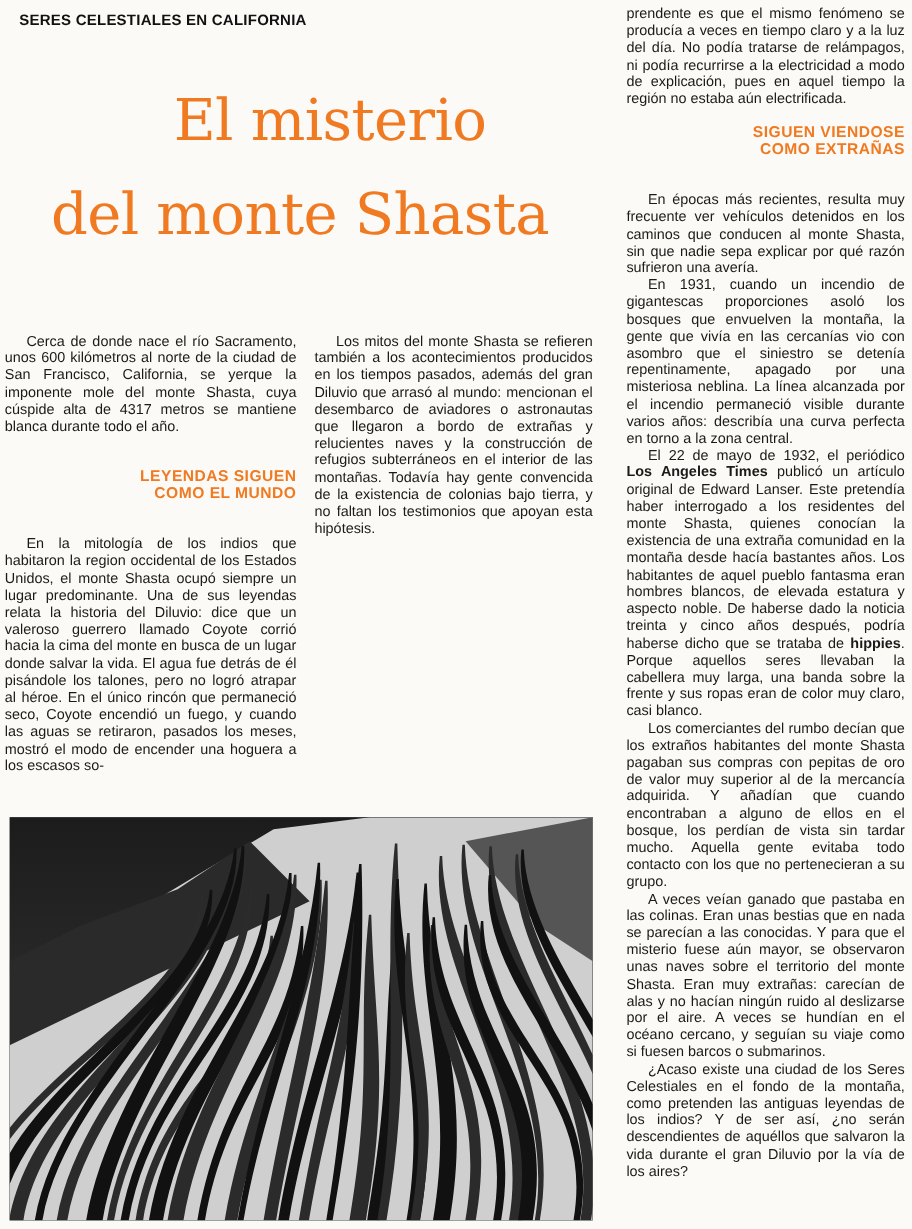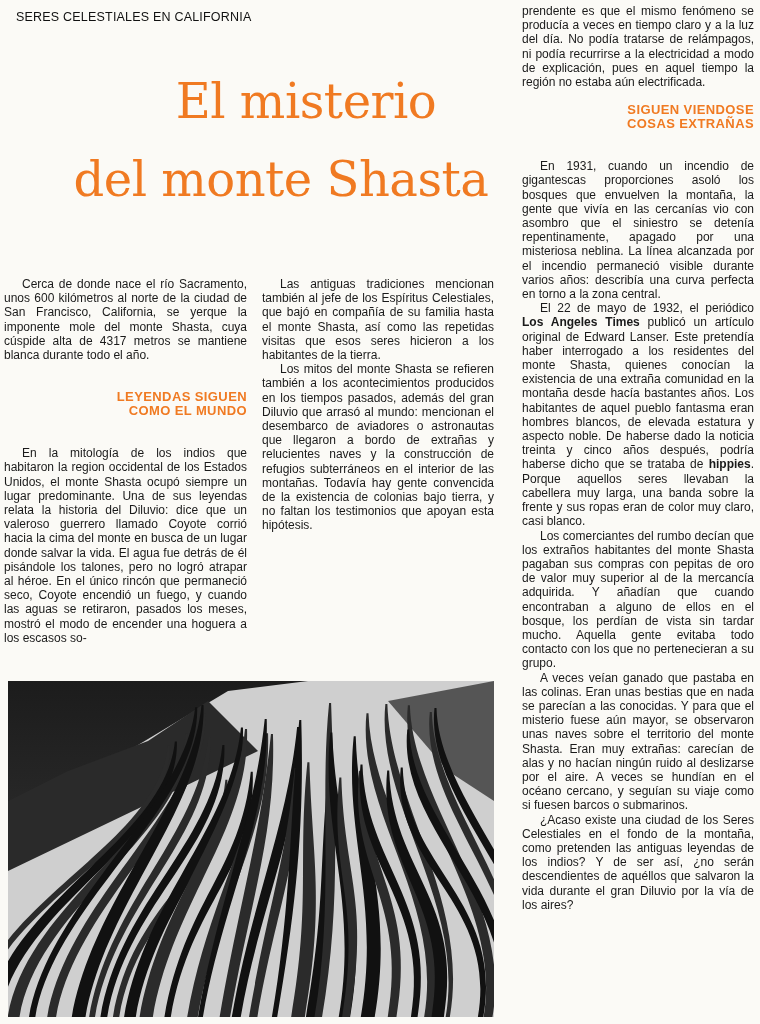--- a/index.html
+++ b/index.html
@@ -1,20 +1,20 @@
 <!DOCTYPE html>
 <html><head>
 <meta charset="utf-8">
 <style>
   html, body { margin:0; padding:0; }
   body { width:760px; height:1024px; background:#fbfaf6; position:relative; overflow:hidden;
          font-family:"Liberation Sans", sans-serif; color:#1a1a1a; }
-  .section-label { position:absolute; left:16px; top:10px; font-size:12.5px; font-weight:normal; letter-spacing:0.2px; color:#111; }
+  .section-label { position:absolute; left:16px; top:10px; font-size:12.5px; font-weight:bold; letter-spacing:0.2px; color:#111; }
   .title { position:absolute; left:0; top:62px; width:520px; font-family:"DejaVu Serif", serif; color:#f07a22;
-           font-size:48px; line-height:78px; text-align:center; letter-spacing:-0.5px;padding-left:31px; }
+           font-size:48px; line-height:78px; text-align:center; letter-spacing:-0.5px; }
   .title .l1 { display:block; padding-left:30px; }
   .title .l2 { display:block; margin-left:-20px; }
   .col { position:absolute; font-size:12px; line-height:14.2px; text-align:justify; color:#1a1a1a; }
   .col p { margin:0; text-indent:18px; }
   .col p.noindent { text-indent:0; }
   .col1 { left:4px; top:277px; width:243px; }
   .col2 { left:262px; top:277px; width:232px; }
   .col3 { left:522px; top:4px; width:232px; }
   .subhead { color:#f07a22; font-weight:bold; text-align:right; font-size:13px; line-height:14px; letter-spacing:0.4px; text-indent:0 !important; }
   .gap { height:14px; }
@@ -39,33 +39,33 @@
   <p class="subhead">
     <span>LEYENDAS SIGUEN</span><br>
     <span>COMO EL MUNDO</span>
   </p>
   <div class="gap"></div>
     <div class="gap"></div>
   <p>En la mitología de los indios que habitaron la region occidental de los Estados Unidos, el monte Shasta ocupó siempre un lugar predominante. Una de sus leyendas relata la historia del Diluvio: dice que un valeroso guerrero llamado Coyote corrió hacia la cima del monte en busca de un lugar donde salvar la vida. El agua fue detrás de él pisándole los talones, pero no logró atrapar al héroe. En el único rincón que permaneció seco, Coyote encendió un fuego, y cuando las aguas se retiraron, pasados los meses, mostró el modo de encender una hoguera a los escasos so-</p>
 </div>
 
 <div class="col col2">
-  <p>Las antiguas tradiciones mencionan también al jefe de los Espíritus Celestiales, que bajó en compañía de su familia hasta el monte Shasta, así como las repetidas visitas que esos seres hicieron a los habitantes de la tierra.</p>
   <p>Los mitos del monte Shasta se refieren también a los acontecimientos producidos en los tiempos pasados, además del gran Diluvio que arrasó al mundo: mencionan el desembarco de aviadores o astronautas que llegaron a bordo de extrañas y relucientes naves y la construcción de refugios subterráneos en el interior de las montañas. Todavía hay gente convencida de la existencia de colonias bajo tierra, y no faltan los testimonios que apoyan esta hipótesis.</p>
 </div>
 
 <div class="col col3">
   <p class="noindent">prendente es que el mismo fenómeno se producía a veces en tiempo claro y a la luz del día. No podía tratarse de relámpagos, ni podía recurrirse a la electricidad a modo de explicación, pues en aquel tiempo la región no estaba aún electrificada.</p>
   <div class="gap"></div>
   <p class="subhead">
     <span>SIGUEN VIENDOSE</span><br>
-    <span>COSAS EXTRAÑAS</span>
+    <span>COMO EXTRAÑAS</span>
   </p>
   <div class="gap"></div>
     <div class="gap"></div>
+  <p>En épocas más recientes, resulta muy frecuente ver vehículos detenidos en los caminos que conducen al monte Shasta, sin que nadie sepa explicar por qué razón sufrieron una avería.</p>
   <p>En 1931, cuando un incendio de gigantescas proporciones asoló los bosques que envuelven la montaña, la gente que vivía en las cercanías vio con asombro que el siniestro se detenía repentinamente, apagado por una misteriosa neblina. La línea alcanzada por el incendio permaneció visible durante varios años: describía una curva perfecta en torno a la zona central.</p>
   <p><span>El 22 de mayo de 1932, el periódico </span><b class="strong">Los Angeles Times</b><span> publicó un artículo original de Edward Lanser. Este pretendía haber interrogado a los residentes del monte Shasta, quienes conocían la existencia de una extraña comunidad en la montaña desde hacía bastantes años. Los habitantes de aquel pueblo fantasma eran hombres blancos, de elevada estatura y aspecto noble. De haberse dado la noticia treinta y cinco años después, podría haberse dicho que se trataba de </span><b class="strong">hippies</b><span>. Porque aquellos seres llevaban la cabellera muy larga, una banda sobre la frente y sus ropas eran de color muy claro, casi blanco.</span></p>
   <p>Los comerciantes del rumbo decían que los extraños habitantes del monte Shasta pagaban sus compras con pepitas de oro de valor muy superior al de la mercancía adquirida. Y añadían que cuando encontraban a alguno de ellos en el bosque, los perdían de vista sin tardar mucho. Aquella gente evitaba todo contacto con los que no pertenecieran a su grupo.</p>
   <p>A veces veían ganado que pastaba en las colinas. Eran unas bestias que en nada se parecían a las conocidas. Y para que el misterio fuese aún mayor, se observaron unas naves sobre el territorio del monte Shasta. Eran muy extrañas: carecían de alas y no hacían ningún ruido al deslizarse por el aire. A veces se hundían en el océano cercano, y seguían su viaje como si fuesen barcos o submarinos.</p>
   <p>¿Acaso existe una ciudad de los Seres Celestiales en el fondo de la montaña, como pretenden las antiguas leyendas de los indios? Y de ser así, ¿no serán descendientes de aquéllos que salvaron la vida durante el gran Diluvio por la vía de los aires?</p>
 </div>
 
 <div class="photo">
   <svg width="486" height="336" viewBox="0 0 486 336">
     <defs>

